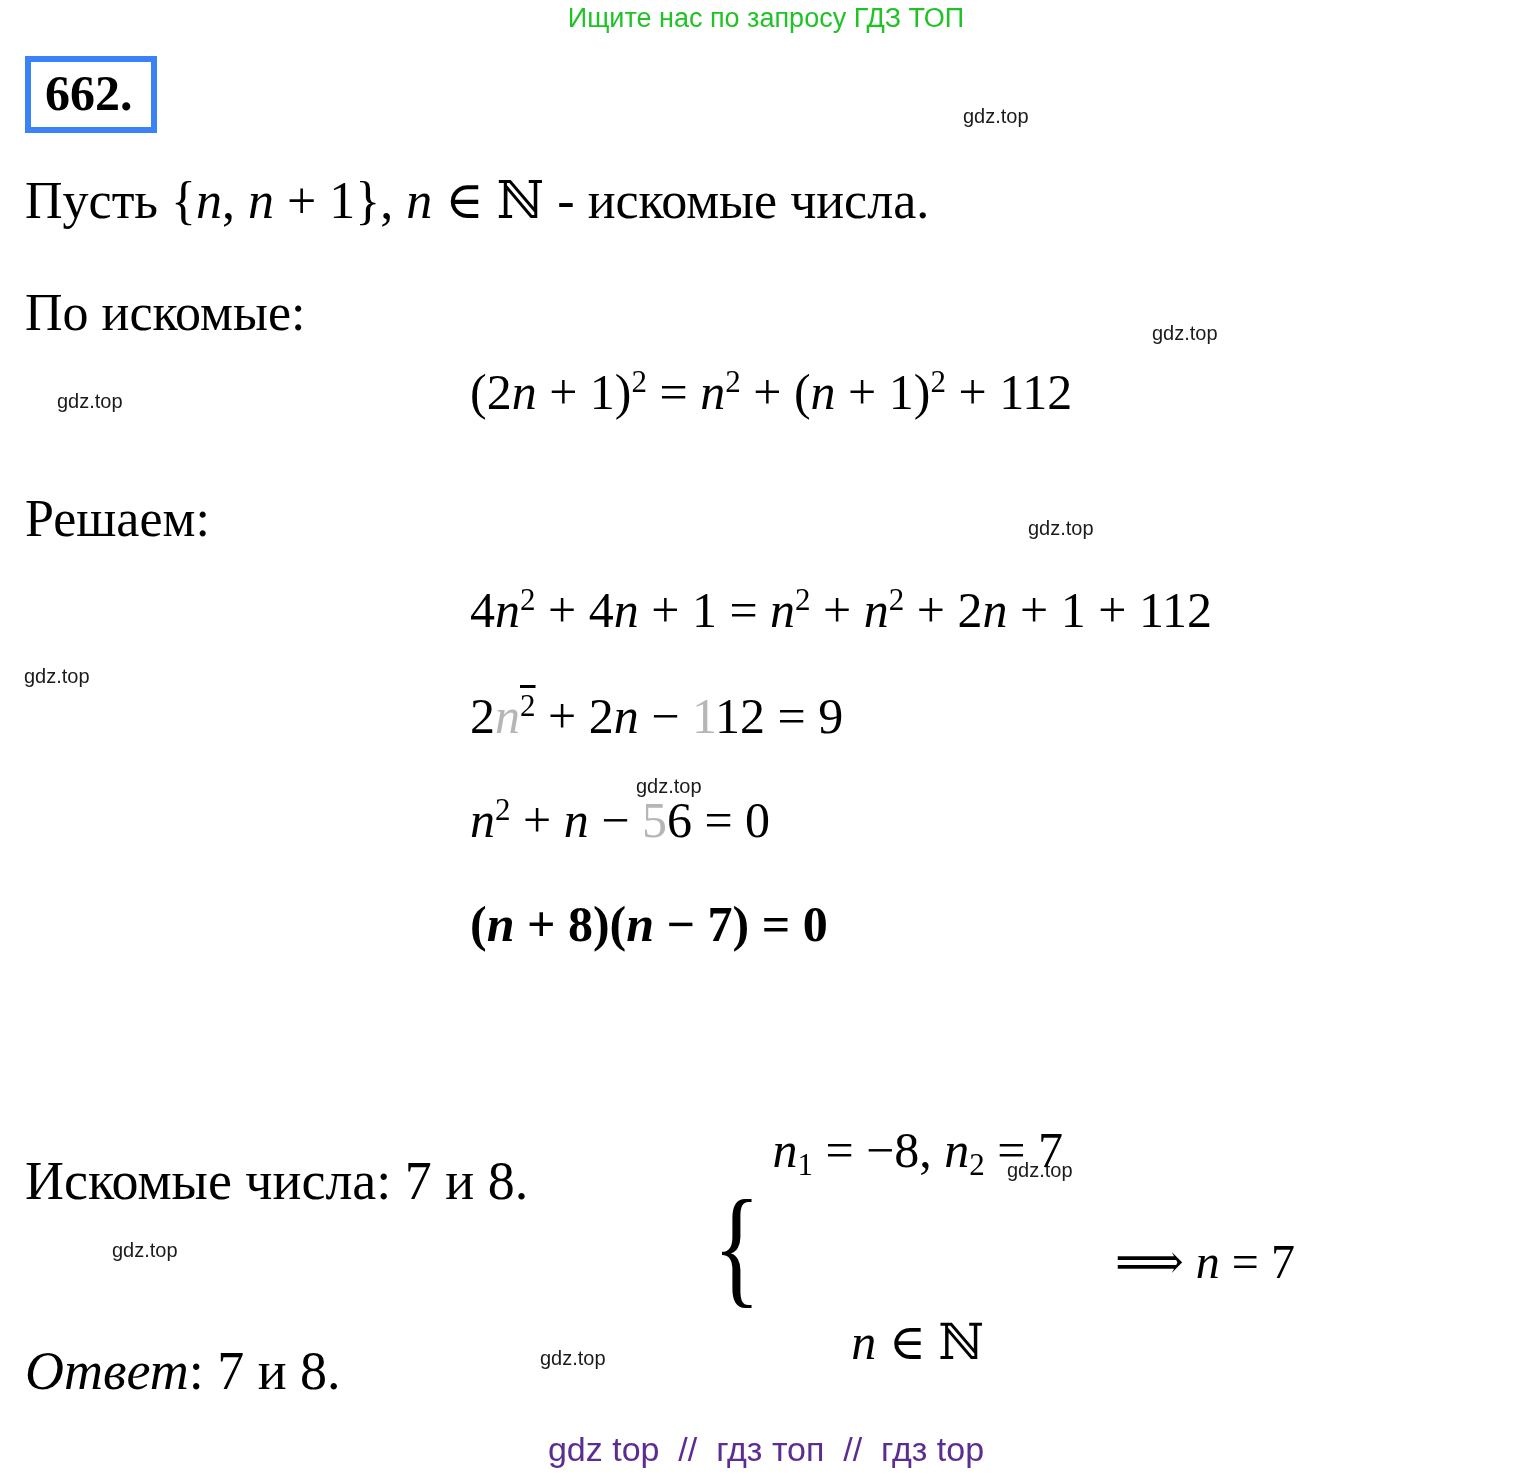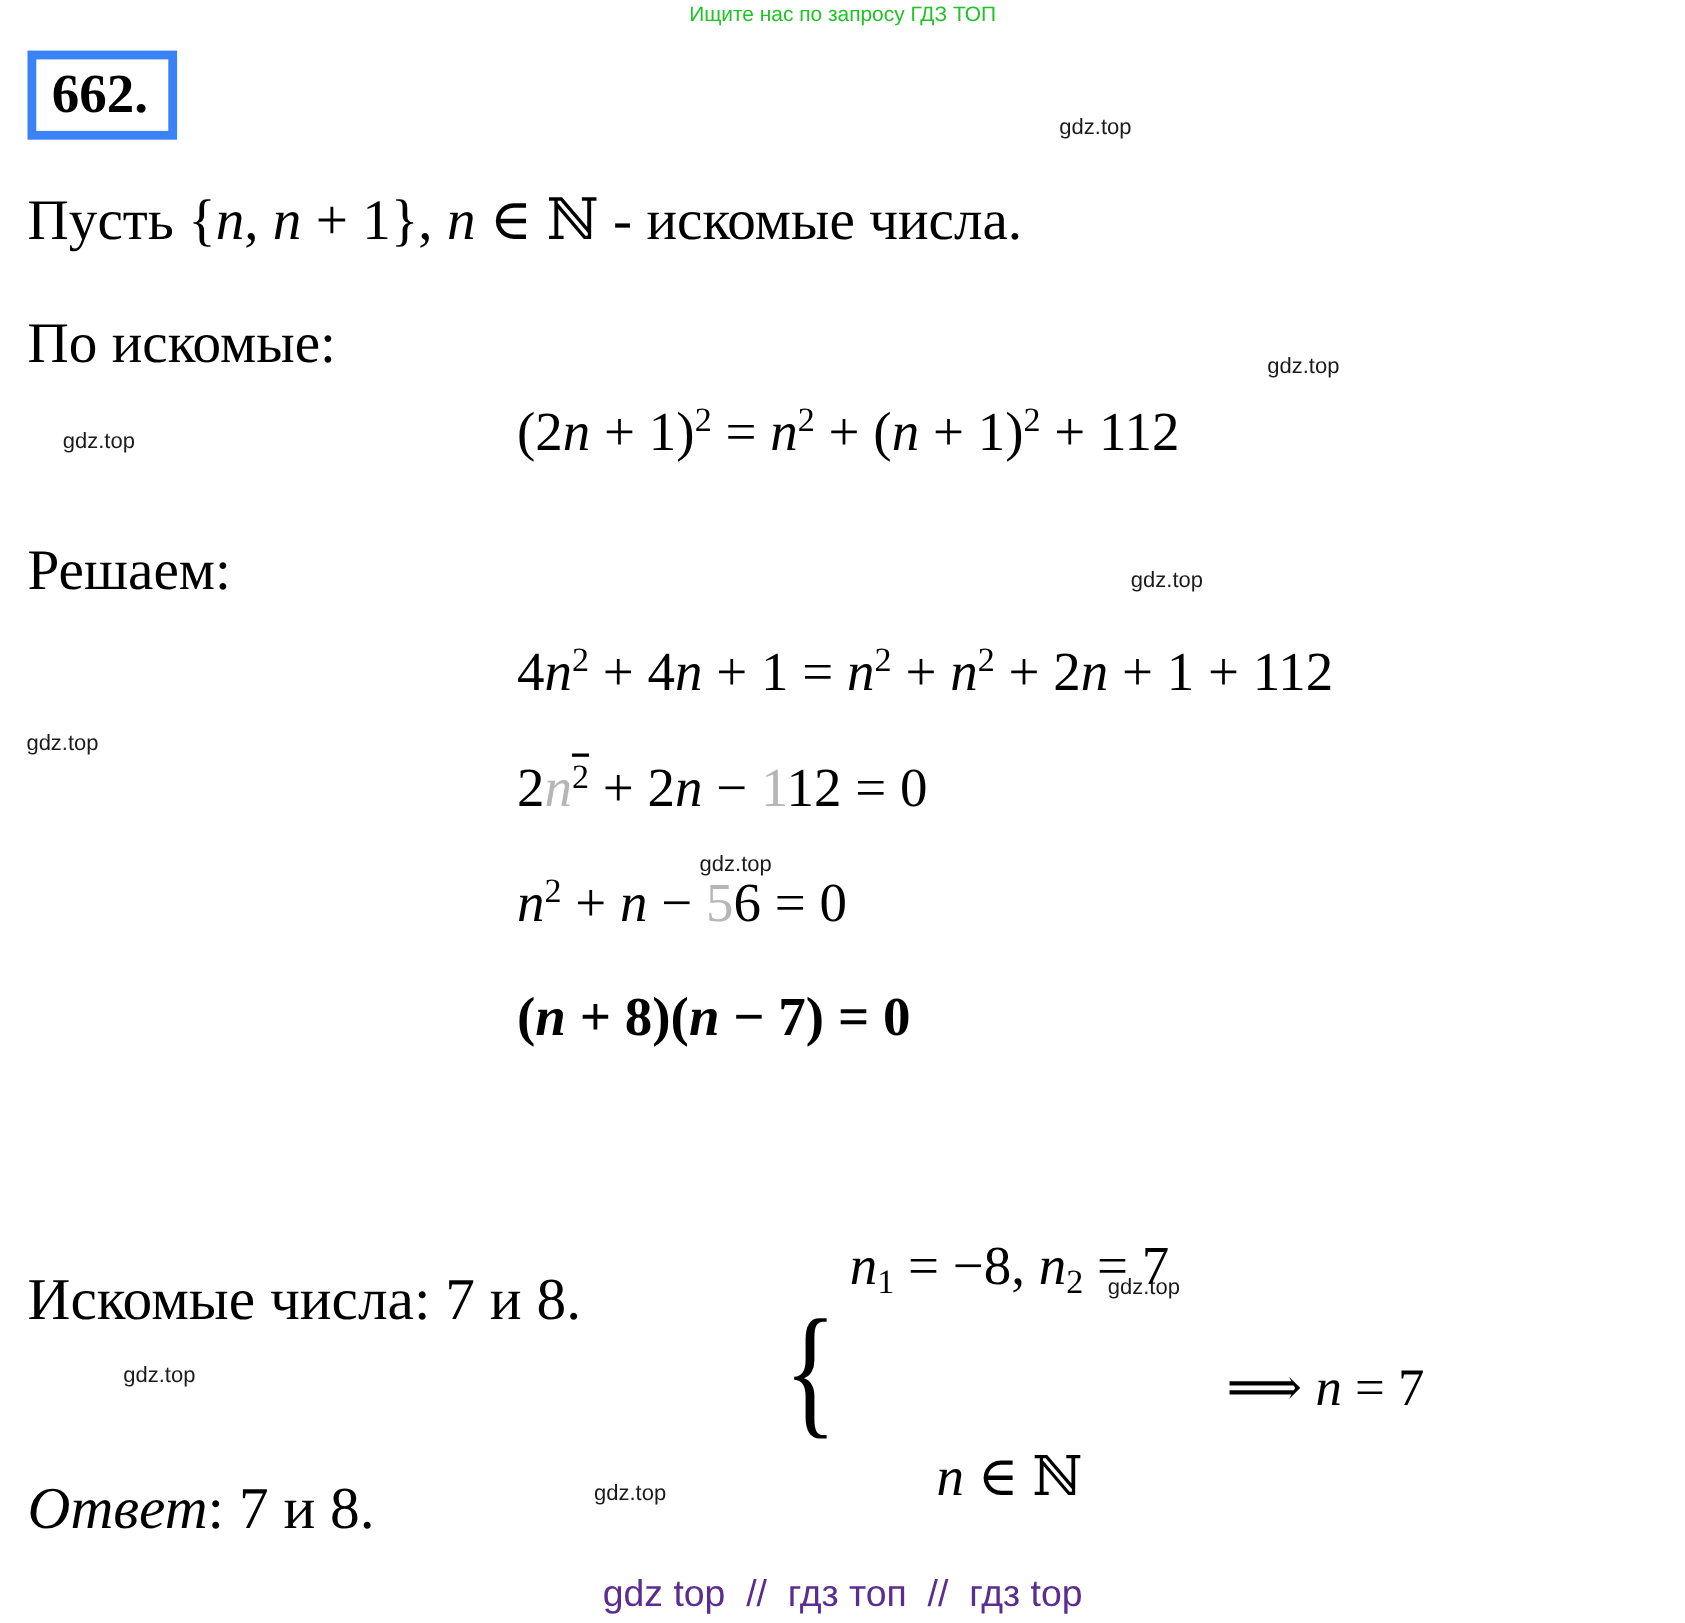--- a/index.html
+++ b/index.html
@@ -8,26 +8,26 @@
     position:relative;
     width:1532px; height:1475px;
     overflow:hidden;
     color:#000;
     font-family:"Liberation Serif","DejaVu Serif",serif;
   }
   .banner {
     position:absolute; top:3px; left:0; width:100%;
     text-align:center;
     font-family:"Liberation Sans","DejaVu Sans",sans-serif;
-    font-size:19px; font-weight:400;
+    font-size:27px; font-weight:400;
     color:#1fc326;
   }
   .problem-box {
-    position:absolute; left:25px; top:46px;
-    border:8px solid #3b82f6;
+    position:absolute; left:25px; top:56px;
+    border:6px solid #3b82f6;
     padding:1px 18px 4px 14px;
     font-size:50px; font-weight:bold;
     line-height:1.2;
   }
   .watermark {
     position:absolute;
     font-family:"Liberation Sans","DejaVu Sans",sans-serif;
     font-size:20px; color:#1b1b1b;
     white-space:nowrap;
   }
@@ -92,21 +92,21 @@
 <div class="textline" style="top:168px;"><span>Пусть {</span><span class="it">n</span><span>, </span><span class="it">n</span><span> + 1}, </span><span class="it">n</span><span> ∈ ℕ - искомые числа.</span></div>
 
 <div class="textline" style="top:280px;">По искомые:</div>
 
 <div class="eqrow" style="top:360px;"><span>(2</span><span class="it">n</span><span> + 1)</span><span class="sup">2</span><span> = </span><span class="it">n</span><span class="sup">2</span><span> + (</span><span class="it">n</span><span> + 1)</span><span class="sup">2</span><span> + 112</span></div>
 
 <div class="textline" style="top:486px;">Решаем:</div>
 
 <div class="eqrow" style="top:578px;"><span>4</span><span class="it">n</span><span class="sup">2</span><span> + 4</span><span class="it">n</span><span> + 1 = </span><span class="it">n</span><span class="sup">2</span><span> + </span><span class="it">n</span><span class="sup">2</span><span> + 2</span><span class="it">n</span><span> + 1 + 112</span></div>
 
-<div class="eqrow" style="top:684px;"><span>2</span><span class="it ghost">n</span><span class="sup ol">2</span><span> + 2</span><span class="it">n</span><span> − </span><span class="ghost">1</span><span>12 = 0</span></div>
+<div class="eqrow" style="top:684px;"><span>2</span><span class="it ghost">n</span><span class="sup ol">2</span><span> + 2</span><span class="it">n</span><span> − </span><span class="ghost">1</span><span>12 = 9</span></div>
 
 <div class="eqrow" style="top:788px;"><span class="it">n</span><span class="sup">2</span><span> + </span><span class="it">n</span><span> − </span><span class="ghost">5</span><span>6 = 0</span></div>
 
 <div class="eqrow" style="top:892px;font-weight:bold;"><span>(</span><span class="it">n</span><span> + 8)(</span><span class="it">n</span><span> − 7) = 0</span></div>
 
 <div class="system-row">
   <span class="brace">{</span>
   <span class="system-lines">
     <span style="display:block;"><span class="it">n</span><span class="sub">1</span><span> = −8, </span><span class="it">n</span><span class="sub">2</span><span> = 7</span></span>
     <span style="display:block;"><span class="it">n</span><span> ∈ ℕ</span></span>

